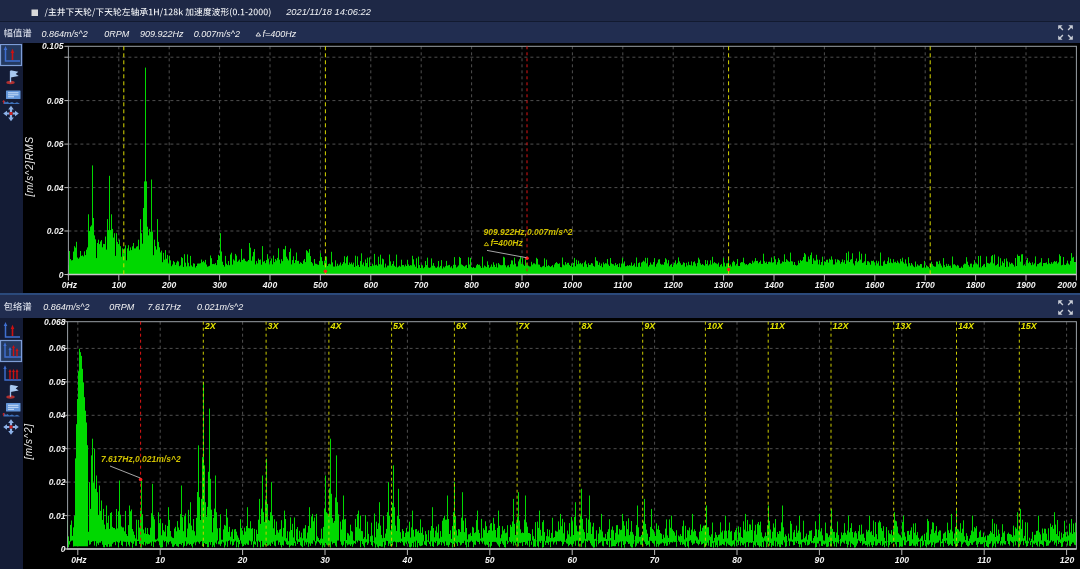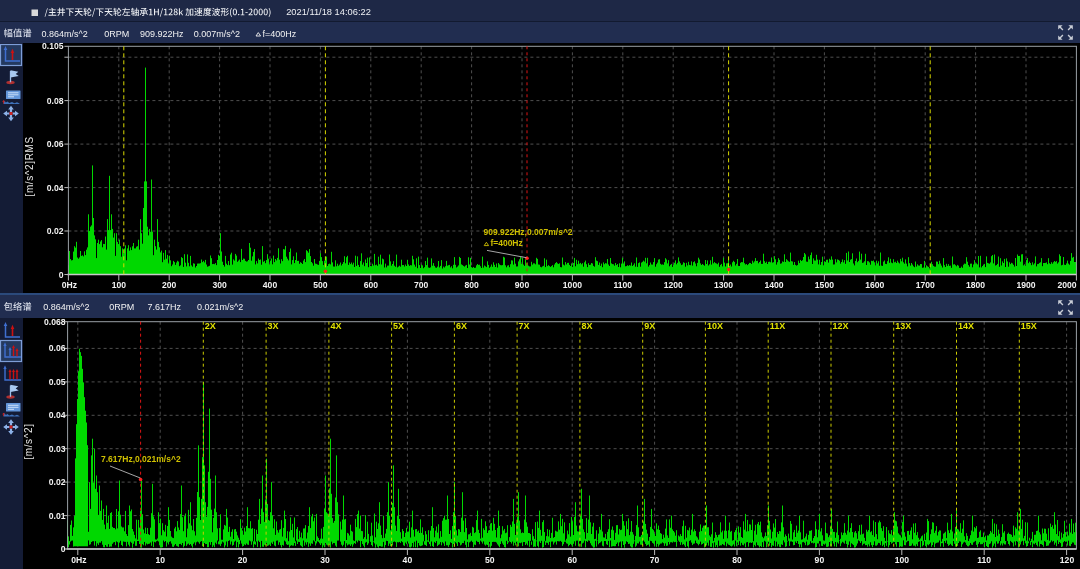--- a/index.html
+++ b/index.html
@@ -1,14 +1,14 @@
 <!DOCTYPE html>
 <html><head><meta charset="utf-8"><style>
 html,body{margin:0;padding:0;background:#0c1324;}
-#root{position:relative;width:1080px;height:569px;overflow:hidden;font-family:"Liberation Sans",sans-serif;}
+#root{position:relative;width:1080px;height:569px;overflow:hidden;font-family:"Liberation Sans",sans-serif;font-style:italic;}
 svg{position:absolute;left:0;top:0;}
 </style></head><body>
 <div id="root">
     <svg width="1080" height="569" xmlns="http://www.w3.org/2000/svg" font-family="Liberation Sans, sans-serif">
       <rect width="1080" height="569" fill="#0c1324"></rect>
       <rect x="0" y="0" width="1080" height="22" fill="#1e2846"></rect>
       <rect x="0" y="22" width="1080" height="21" fill="#212d50"></rect>
       <rect x="0" y="21" width="1080" height="1" fill="#121a30"></rect>
       <rect x="23" y="43" width="1057" height="250" fill="#000"></rect>
       <rect x="0" y="43" width="23" height="250" fill="#141c36"></rect>

